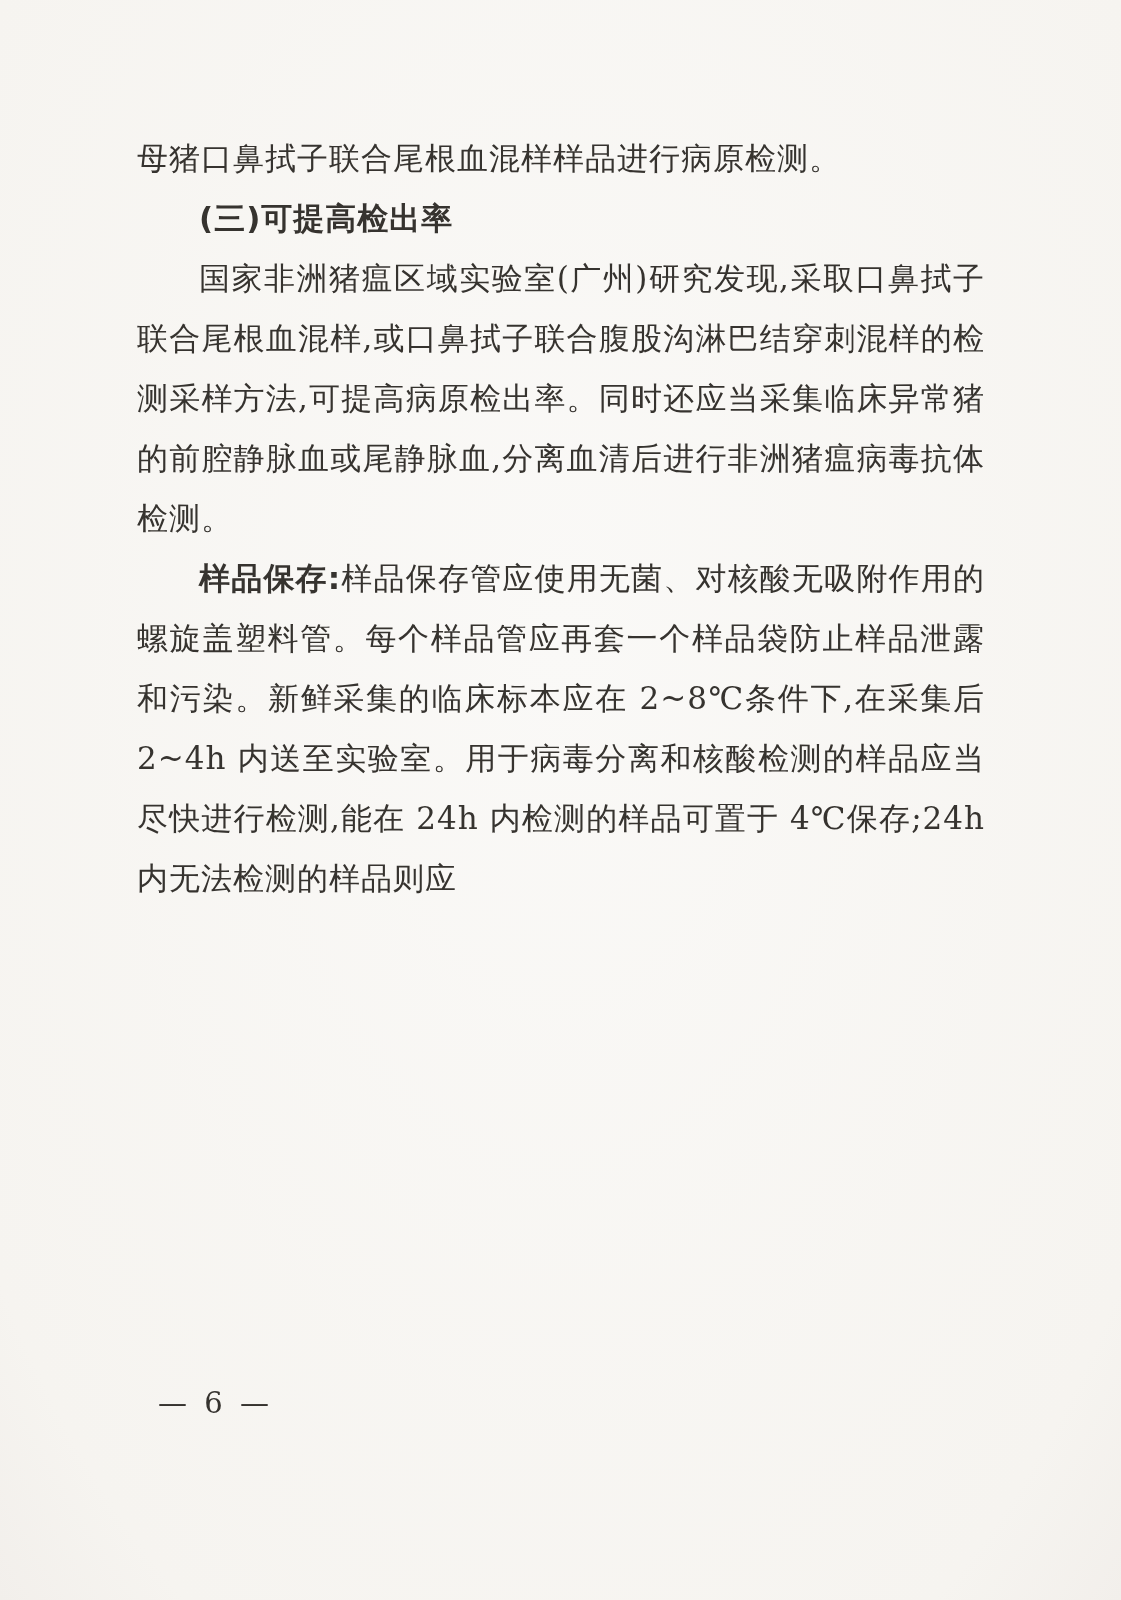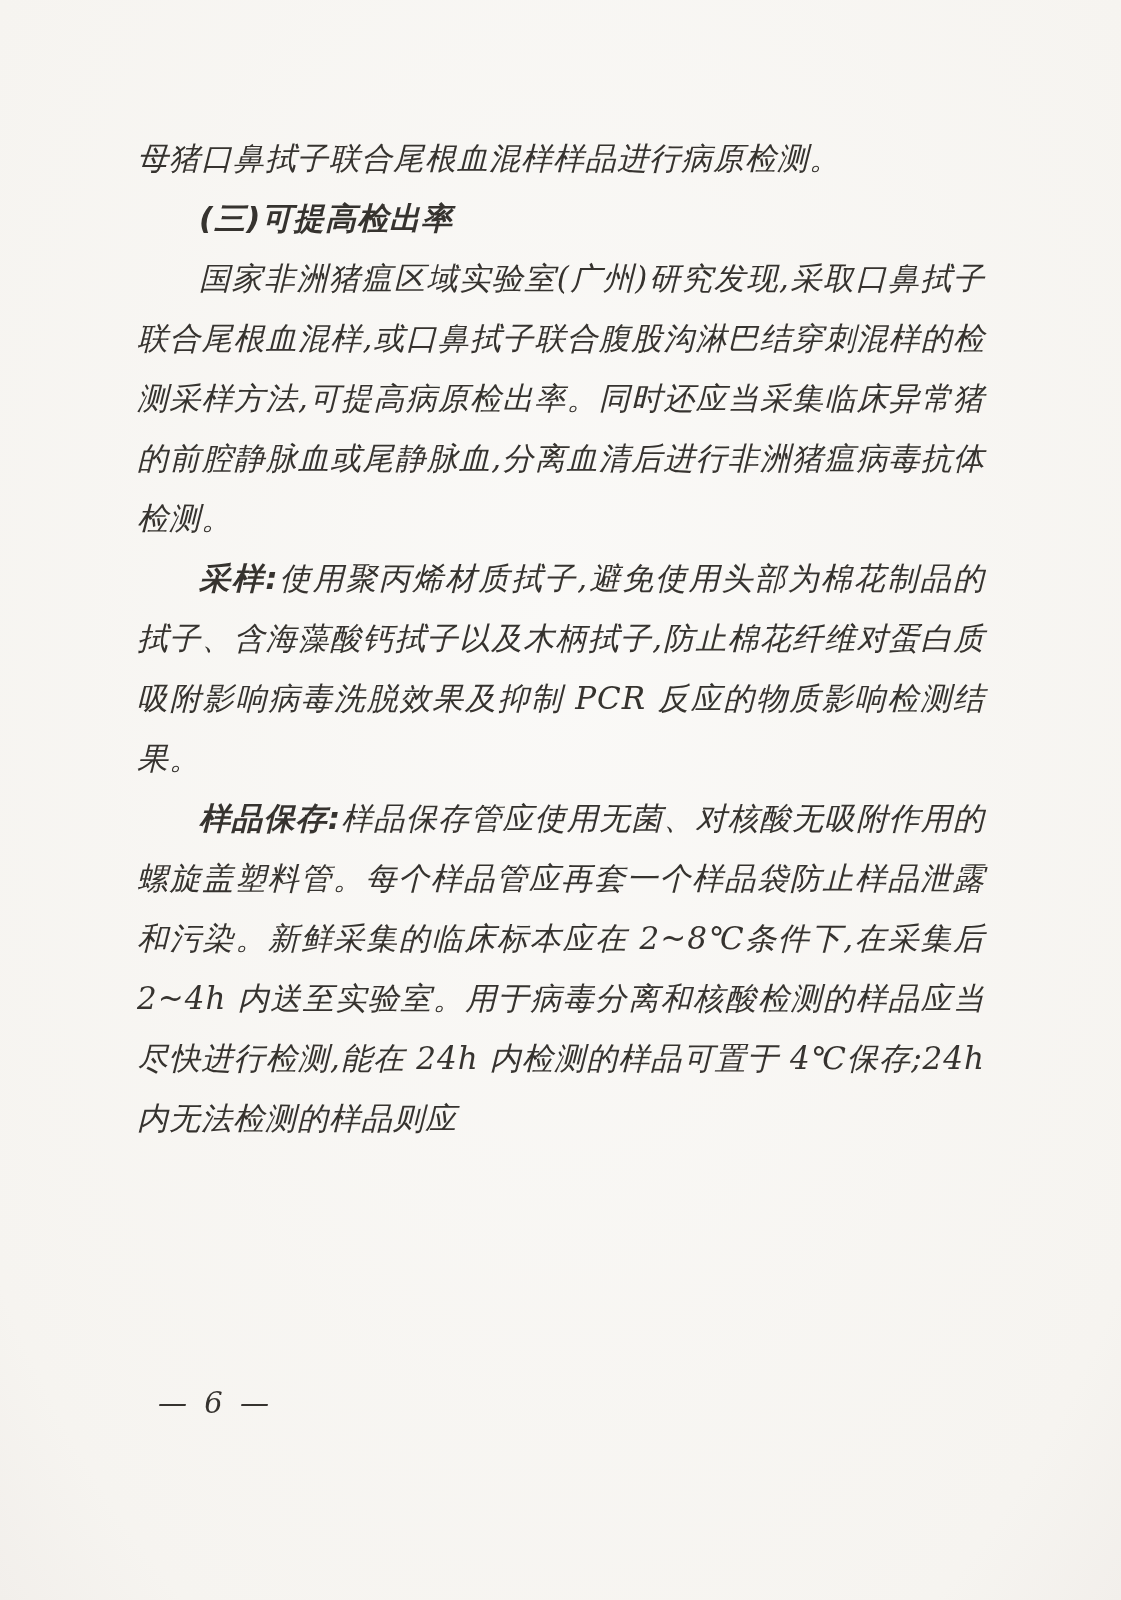--- a/index.html
+++ b/index.html
@@ -10,21 +10,20 @@
   .page {
     position: relative;
     width: 1121px;
     height: 1600px;
     margin: 0 auto;
     background: #f8f6f3;
     background-image: radial-gradient(ellipse at 50% 40%, #faf9f7 0%, #f6f4f0 85%, #f2efeb 100%);
     overflow: hidden;
     font-family: "DejaVu Serif", "Liberation Serif", serif;
     color: #36332f;
-    font-style: italic;
   }
   .doc-body {
     position: absolute;
     left: 137px;
     right: 136px;
     top: 128px;
   }
   .doc-body p {
     margin: 0;
     font-size: 31px;
@@ -56,17 +55,16 @@
   }
 </style>
 </head>
 <body>
 
 <div class="page">
   <div class="doc-body">
       <p class="noindent">母猪口鼻拭子联合尾根血混样样品进行病原检测。</p>
       <p class="heading indent">(三)可提高检出率</p>
       <p class="indent">国家非洲猪瘟区域实验室(广州)研究发现,采取口鼻拭子联合尾根血混样,或口鼻拭子联合腹股沟淋巴结穿刺混样的检测采样方法,可提高病原检出率。同时还应当采集临床异常猪的前腔静脉血或尾静脉血,分离血清后进行非洲猪瘟病毒抗体检测。</p>
-      <p class="indent"><span class="lead">采样:</span>使用聚丙烯材质拭子,避免使用头部为棉花制品的拭子、含海藻酸钙拭子以及木柄拭子,防止棉花纤维对蛋白质吸附影响病毒洗脱效果及抑制 PCR 反应的物质影响检测结果。</p>
       <p class="indent"><span class="lead">样品保存:</span>样品保存管应使用无菌、对核酸无吸附作用的螺旋盖塑料管。每个样品管应再套一个样品袋防止样品泄露和污染。新鲜采集的临床标本应在 2~8℃条件下,在采集后 2~4h 内送至实验室。用于病毒分离和核酸检测的样品应当尽快进行检测,能在 24h 内检测的样品可置于 4℃保存;24h 内无法检测的样品则应</p>
     </div>
   <div class="page-number">— 6 —</div>
 </div>
 
 </body></html>

